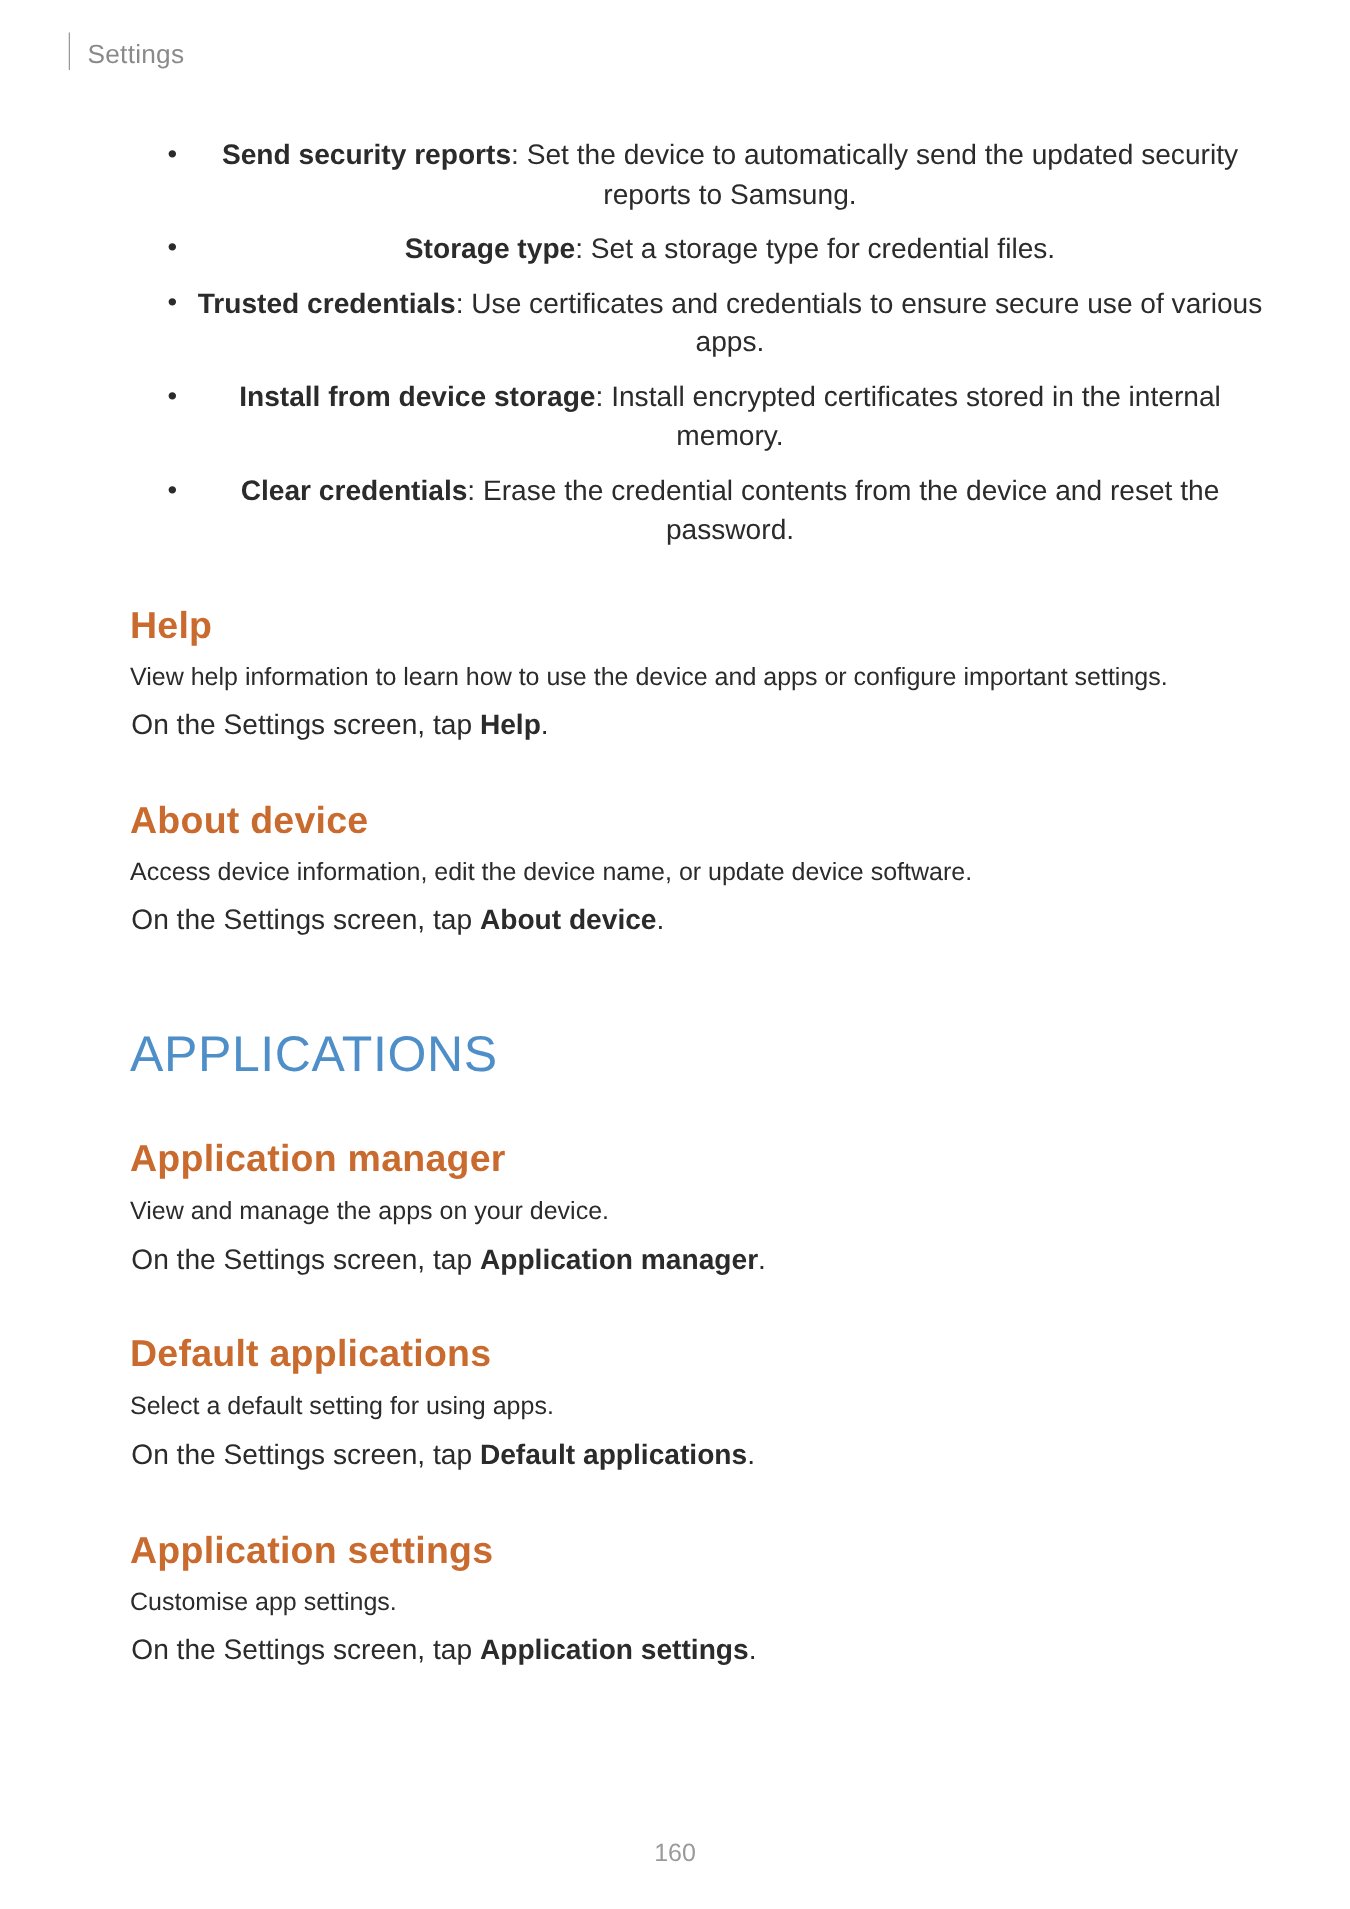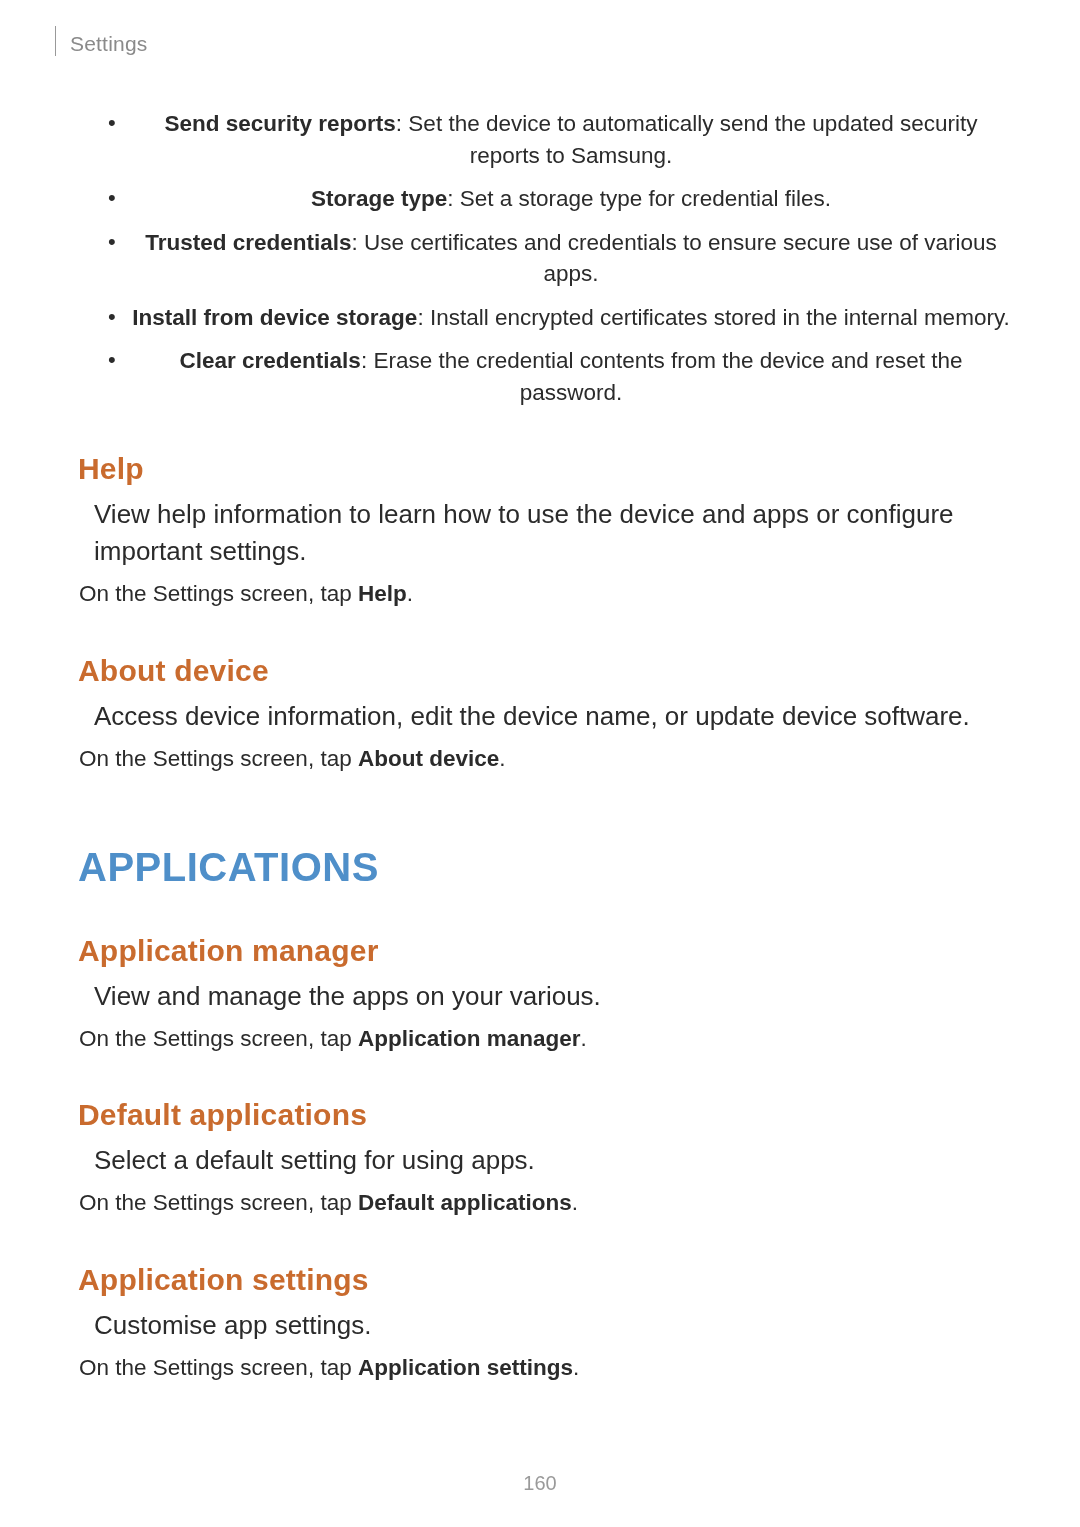--- a/index.html
+++ b/index.html
@@ -8,21 +8,21 @@
     padding: 0;
     background: #fff;
     font-family: "Segoe UI", "Myriad Pro", "Helvetica Neue", Arial, sans-serif;
     color: #2b2b2b;
   }
   .page {
     width: 1080px;
     height: 1527px;
     position: relative;
     box-sizing: border-box;
-    padding: 30px 70px 0 78px;
+    padding: 30px 70px 0 104px;
   }
   .header-rule {
     position: absolute;
     left: 55px;
     top: 26px;
     height: 30px;
     border-left: 1px solid #999;
   }
   .header-label {
     position: absolute;
@@ -62,29 +62,29 @@
   }
   h2.section {
     font-size: 30px;
     font-weight: 700;
     color: #c96b2e;   
     margin: 44px 0 10px 0;
     letter-spacing: 0.2px;
   }
   h1.chapter {
     font-size: 40px;
-    font-weight: 700;
+    font-weight: 400;
     color: #4f8fc9;   
     letter-spacing: 0.5px;
     margin: 70px 0 26px 0;
   }
   p.body {
-    font-size: 26px;
+    font-size: 20px;
     line-height: 1.42;
-    margin: 8px 16px;
+    margin: 8px 0;
     color: #2b2b2b;
   }
   p.instruction {
     font-size: 22.5px;
     line-height: 1.42;
     margin: 8px 0 0 1px;
     color: #2b2b2b;
   }
   .page-number {
     position: absolute;
@@ -131,21 +131,21 @@
 
     <h2 class="section">About device</h2>
     <p class="body">Access device information, edit the device name, or update device software.</p>
     <p class="instruction">
       <span>On the Settings screen, tap </span><span class="bold">About device</span><span>.</span>
     </p>
 
     <h1 class="chapter">APPLICATIONS</h1>
 
     <h2 class="section">Application manager</h2>
-    <p class="body">View and manage the apps on your various.</p>
+    <p class="body">View and manage the apps on your device.</p>
     <p class="instruction">
       <span>On the Settings screen, tap </span><span class="bold">Application manager</span><span>.</span>
     </p>
 
     <h2 class="section">Default applications</h2>
     <p class="body">Select a default setting for using apps.</p>
     <p class="instruction">
       <span>On the Settings screen, tap </span><span class="bold">Default applications</span><span>.</span>
     </p>
 

